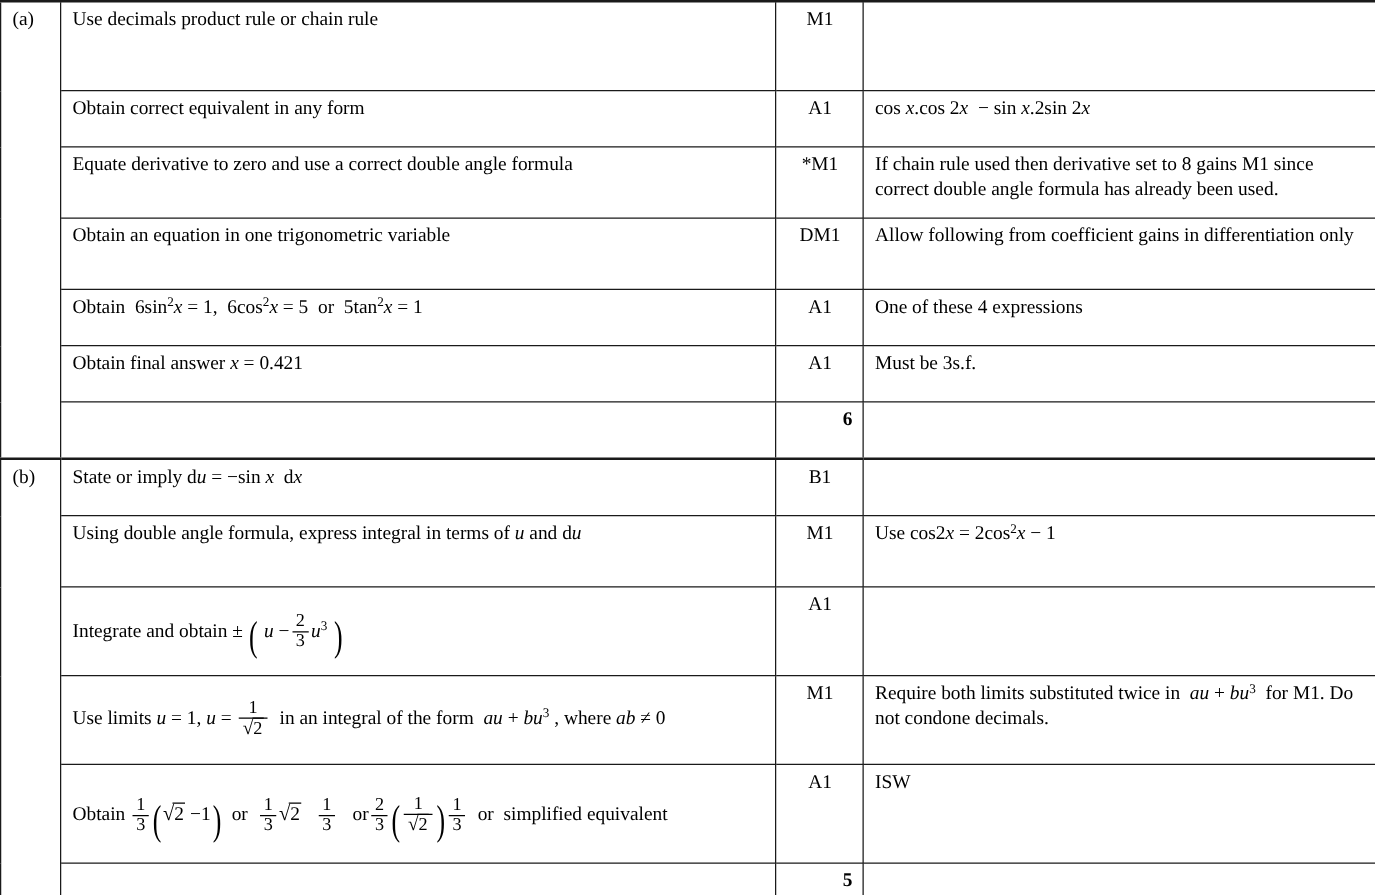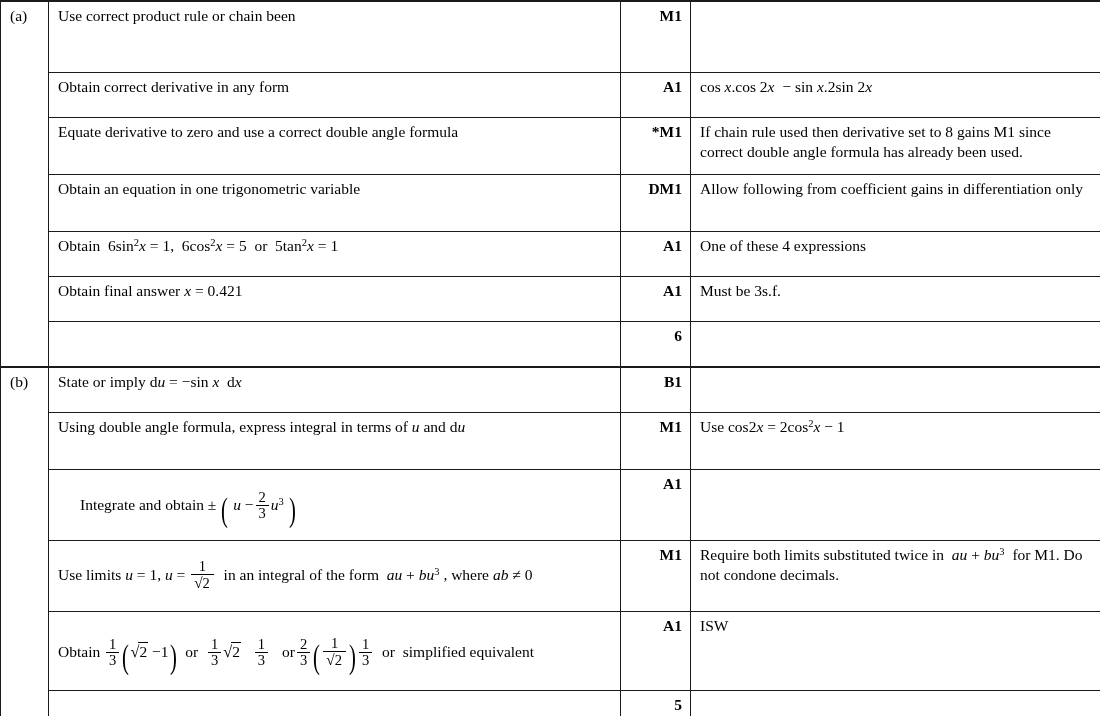--- a/index.html
+++ b/index.html
@@ -33,22 +33,22 @@
   td.part{
     border-left:none;
     border-top:none;border-bottom:none;
     text-align:left;
     padding-left:5px;
     padding-top:6px;
     font-size:15.5px;
   }
   td.scheme{text-align:left;}
   td.mark{
-    text-align:right;
-    font-weight:bold;
+    text-align:center;
+    font-weight:normal;
     padding-right:11px;
     white-space:nowrap;
   }
   td.notes{
     border-right:none;
     text-align:left;
     border-radius:20px;
   }
   td.total{
     text-align:right;
@@ -102,27 +102,27 @@
   <colgroup>
     <col class="c-part">
         <col class="c-scheme">
         <col class="c-mark">
         <col class="c-notes">
   </colgroup>
   <tbody>
 
   <tr>
     <td class="part" rowspan="7">(a)</td>
-    <td class="scheme h-tall">Use correct product rule or chain been</td>
+    <td class="scheme h-tall">Use decimals product rule or chain rule</td>
     <td class="mark">M1</td>
     <td class="notes"></td>
   </tr>
 
   <tr>
-    <td class="scheme h-short">Obtain correct derivative in any form</td>
+    <td class="scheme h-short">Obtain correct equivalent in any form</td>
     <td class="mark">A1</td>
     <td class="notes">
       <span class="mup">cos&nbsp;</span><span class="mi">x</span><span class="mup">.cos&nbsp;2</span><span class="mi">x</span>
       <span class="sp-s"></span>−&nbsp;<span class="mup">sin&nbsp;</span><span class="mi">x</span><span class="mup">.2sin&nbsp;2</span><span class="mi">x</span>
     </td>
   </tr>
 
   <tr>
     <td class="scheme h-mid">Equate derivative to zero and use a correct double angle formula</td>
     <td class="mark">*M1</td>
@@ -172,21 +172,21 @@
       Using double angle formula, express integral in terms of <span class="mi">u</span> and d<span class="mi">u</span>
     </td>
     <td class="mark">M1</td>
     <td class="notes">
       Use cos2<span class="mi">x</span> = 2cos<sup>2</sup><span class="mi">x</span> − 1
     </td>
   </tr>
 
   <tr>
     <td class="scheme h-tall">
-      <div style="padding-top:16px;margin-left:22px;">
+      <div style="padding-top:16px;">
         Integrate and obtain ±
         <span class="bigparen">(</span>
         <span class="mi">u</span>&nbsp;−<span class="frac"><span class="num">2</span><span class="den">3</span></span><span class="mi">u</span><sup>3</sup>
         <span class="bigparen">)</span>
       </div>
     </td>
     <td class="mark">A1</td>
     <td class="notes"></td>
   </tr>
 

